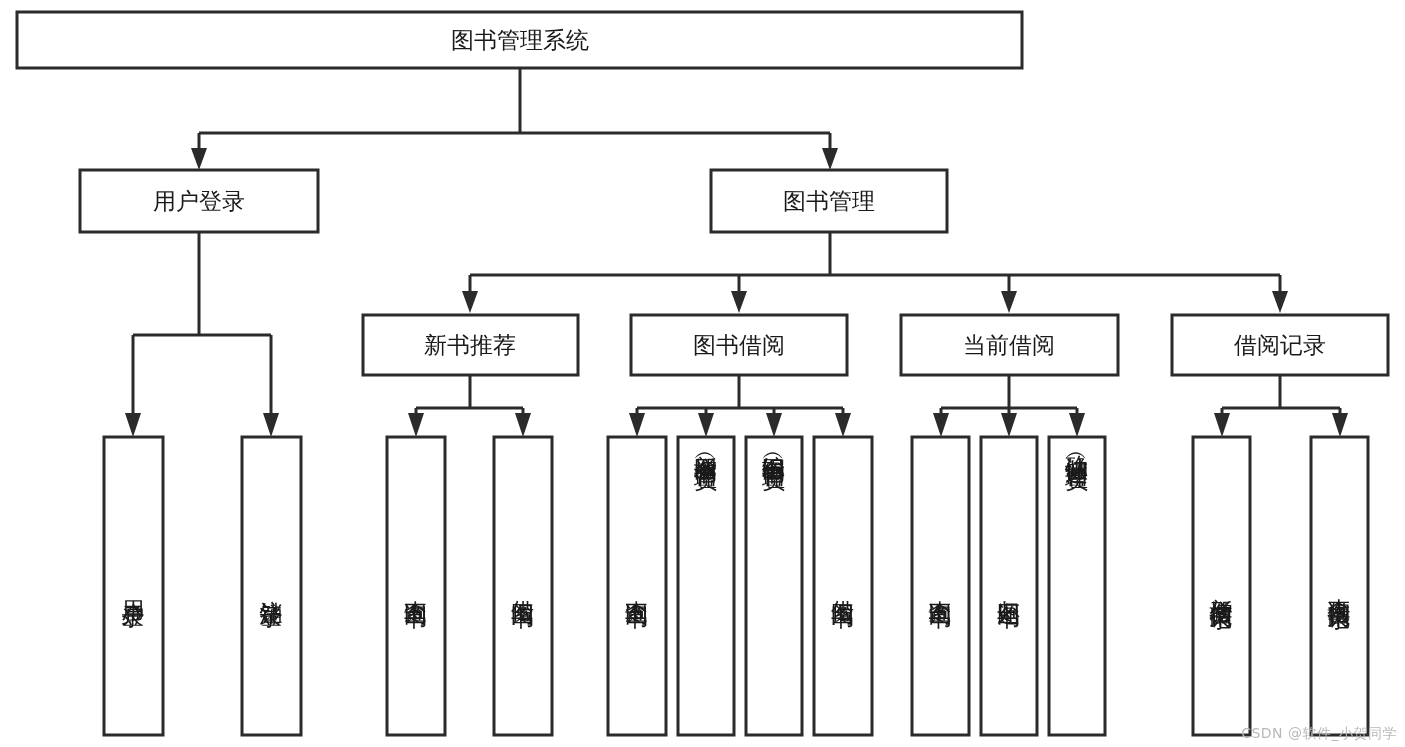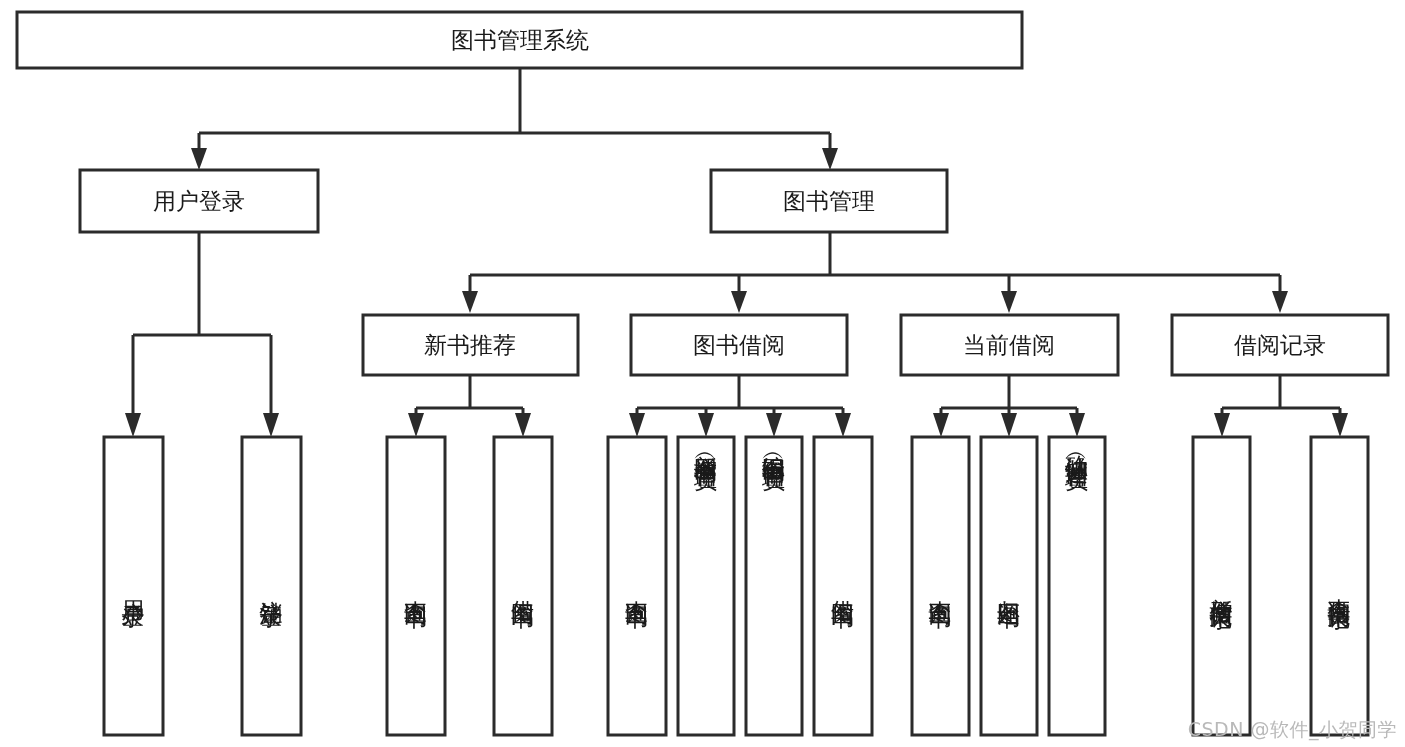--- a/index.html
+++ b/index.html
@@ -63,21 +63,21 @@
     letter-spacing: 2px;
     color: #1a1a1a;
     white-space: nowrap;
     text-align: center;
   }
   #watermark {
     position: absolute;
     right: 8px;
     bottom: 4px;
     font-family: "DejaVu Sans", "Liberation Sans", sans-serif;
-    font-size: 19px;
+    font-size: 14px;
     color: #b9b9b9;
     letter-spacing: 0.5px;
     user-select: none;
   }
 </style>
 </head>
 <body>
 
 <div id="diagram-root">
 

